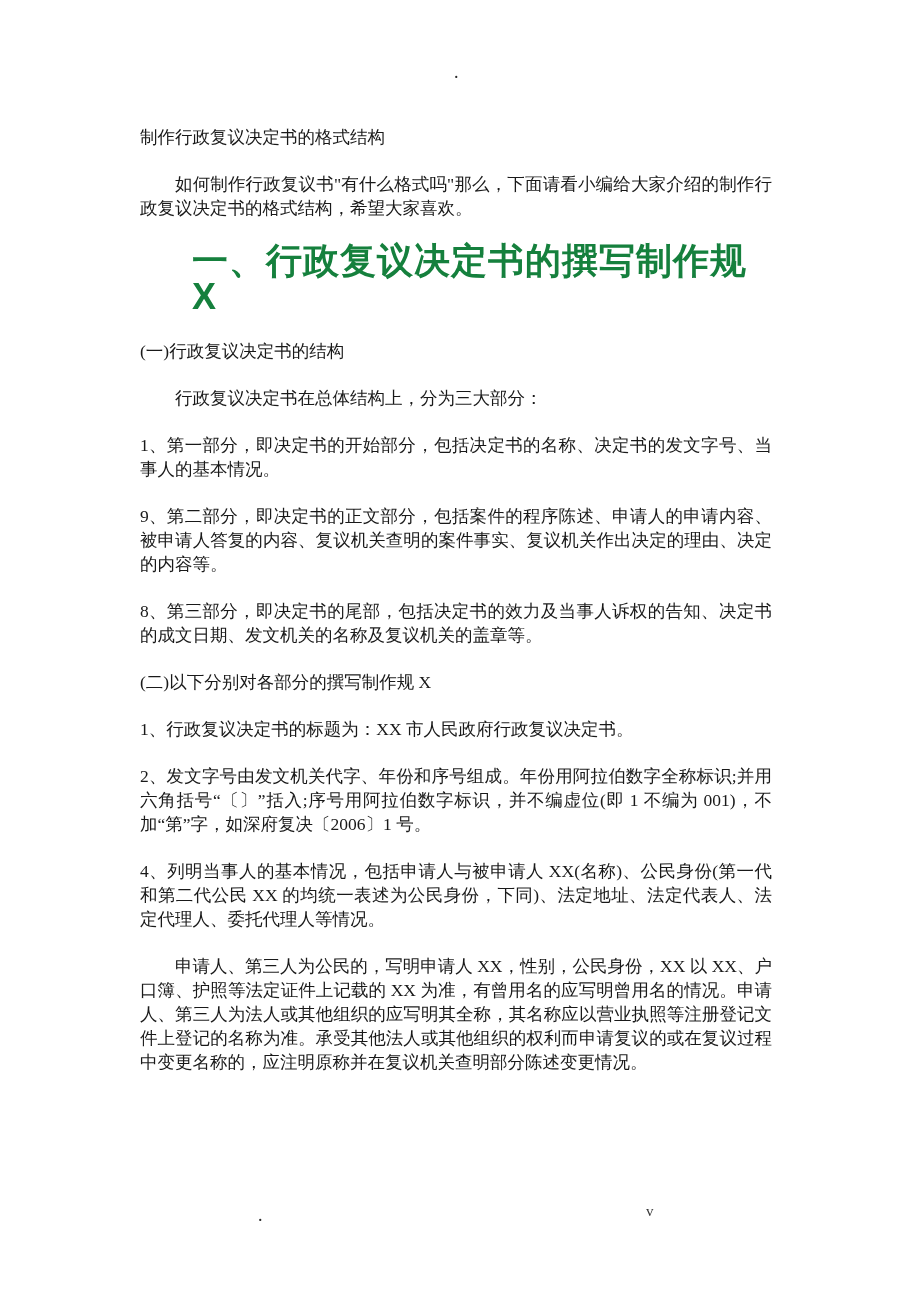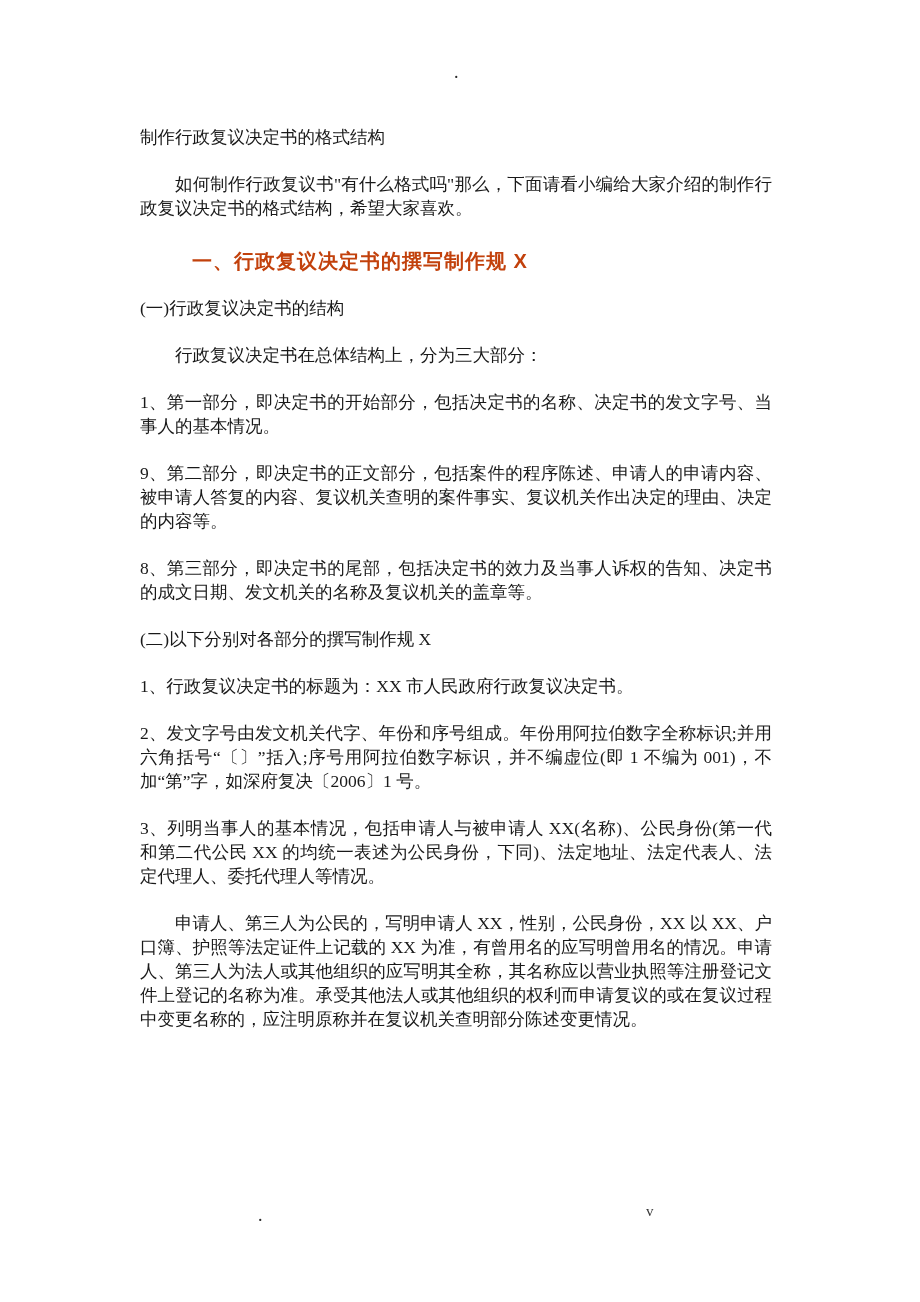--- a/index.html
+++ b/index.html
@@ -34,27 +34,27 @@
   }
   .content p.t {
     text-align: left;
   }
   .content p.pi {
     text-indent: 2em;
   }
   .content p.h {
     font-family: "Liberation Sans", "DejaVu Sans", sans-serif;
     font-weight: bold;
-    font-size: 20px;
+    font-size: 36px;
     line-height: 36px;
     text-align: left;
     text-indent: 0;
     padding-left: 52px;
-    margin: 0 0 17px 0;
-    color: #c2410c;
+    margin: 0 0 24px 0;
+    color: #15803d;
     letter-spacing: 1px;
   }
   .mark {
     position: absolute;
     color: #2a2a2a;
     font-family: "Liberation Serif", "DejaVu Serif", serif;
     line-height: 1;
   }
   .mark.dot-top    { left: 454px; top: 63px;  font-size: 18px; }
   .mark.dot-bottom { left: 258px; top: 1206px; font-size: 18px; }
@@ -72,20 +72,20 @@
     <p class="pi">如何制作行政复议书"有什么格式吗"那么，下面请看小编给大家介绍的制作行政复议决定书的格式结构，希望大家喜欢。</p>
     <p class="h">一、行政复议决定书的撰写制作规 X</p>
     <p class="t">(一)行政复议决定书的结构</p>
     <p class="pi">行政复议决定书在总体结构上，分为三大部分：</p>
     <p>1、第一部分，即决定书的开始部分，包括决定书的名称、决定书的发文字号、当事人的基本情况。</p>
     <p>9、第二部分，即决定书的正文部分，包括案件的程序陈述、申请人的申请内容、被申请人答复的内容、复议机关查明的案件事实、复议机关作出决定的理由、决定的内容等。</p>
     <p>8、第三部分，即决定书的尾部，包括决定书的效力及当事人诉权的告知、决定书的成文日期、发文机关的名称及复议机关的盖章等。</p>
     <p class="t">(二)以下分别对各部分的撰写制作规 X</p>
     <p>1、行政复议决定书的标题为：XX 市人民政府行政复议决定书。</p>
     <p>2、发文字号由发文机关代字、年份和序号组成。年份用阿拉伯数字全称标识;并用六角括号“〔〕”括入;序号用阿拉伯数字标识，并不编虚位(即 1 不编为 001)，不加“第”字，如深府复决〔2006〕1 号。</p>
-    <p>3、列明当事人的基本情况，包括申请人与被申请人 XX(名称)、公民身份(第一代和第二代公民 XX 的均统一表述为公民身份，下同)、法定地址、法定代表人、法定代理人、委托代理人等情况。</p>
+    <p>4、列明当事人的基本情况，包括申请人与被申请人 XX(名称)、公民身份(第一代和第二代公民 XX 的均统一表述为公民身份，下同)、法定地址、法定代表人、法定代理人、委托代理人等情况。</p>
     <p class="pi">申请人、第三人为公民的，写明申请人 XX，性别，公民身份，XX 以 XX、户口簿、护照等法定证件上记载的 XX 为准，有曾用名的应写明曾用名的情况。申请人、第三人为法人或其他组织的应写明其全称，其名称应以营业执照等注册登记文件上登记的名称为准。承受其他法人或其他组织的权利而申请复议的或在复议过程中变更名称的，应注明原称并在复议机关查明部分陈述变更情况。</p>
   </div>
 
   <span class="mark dot-bottom">.</span>
   <span class="mark v-bottom">v</span>
 
 </div>
 
 </body></html>

